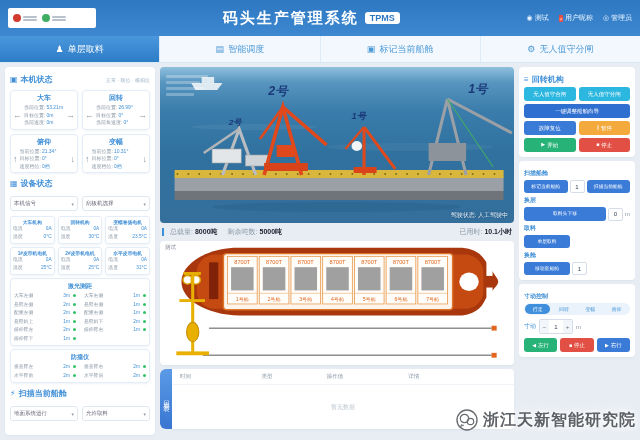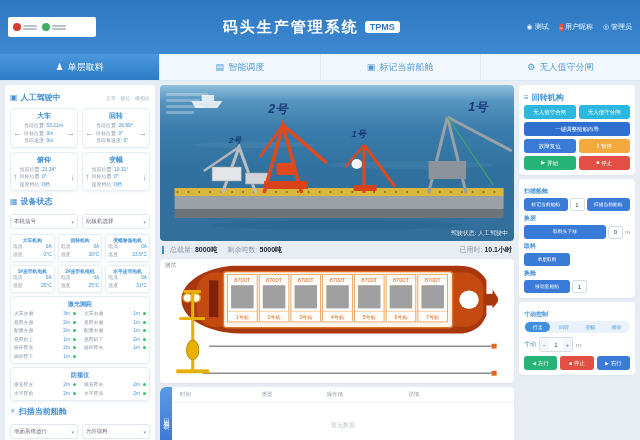--- a/index.html
+++ b/index.html
@@ -1,19 +1,19 @@
 <!DOCTYPE html>
 <html><head>
 <meta charset="utf-8">
 <style>
   html,body{margin:0;padding:0;background:#dfe6ee;}
   #app{width:640px;height:440px;position:relative;overflow:hidden;background:#e8edf3;
        font-family:"Liberation Sans","DejaVu Sans",sans-serif;-webkit-font-smoothing:antialiased;}
   
-  .hdr{height:30px;background:linear-gradient(180deg,#2e78c2,#3d88d0);display:flex;align-items:center;padding:12px 8px;}
+  .hdr{height:30px;background:linear-gradient(180deg,#2e78c2,#3d88d0);display:flex;align-items:center;padding:3px 8px;}
   .logo{background:#fff;border-radius:2px;height:20px;width:88px;display:flex;align-items:center;gap:5px;padding:0 5px;box-sizing:border-box;}
   .mk{display:flex;align-items:center;gap:2px;}
   .mk-dot{width:8px;height:8px;border-radius:50%;}
   .mk-lines{display:flex;flex-direction:column;gap:1px;}
   .mk-lines i{display:block;width:14px;height:2px;background:#b9c2cc;border-radius:1px;}
   .hdr-title{flex:1;display:flex;align-items:center;justify-content:center;gap:6px;color:#fff;
              font-size:15px;font-weight:bold;letter-spacing:2px;}
   .badge{background:#fff;color:#2e78c2;font-size:9px;font-weight:bold;padding:1px 5px;border-radius:3px;letter-spacing:0;}
   .hdr-right{display:flex;gap:10px;align-items:center;color:#eaf4ff;font-size:7px;}
   .hdr-user{display:flex;align-items:center;gap:2px;cursor:pointer;}
@@ -175,21 +175,21 @@
       <span>无人值守分闸</span>
     </div>
   </div>
 
   <div class="body">
 
     <div class="panel left">
 
       <div class="sec-head">
         <span class="sec-ico">▣</span>
-        <span class="sec-title">人工驾驶中</span>
+        <span class="sec-title">本机状态</span>
         <span class="sec-note">正常 · 联位 · 模拟位</span>
       </div>
 
       <div class="axis-grid">
         <div class="axis-card">
           <div class="axis-name">大车</div>
           <div class="axis-body">
             <span class="axis-arrow">←</span>
             <div class="axis-rows">
               <div class="axis-row">
@@ -708,14 +708,23 @@
           </button>
           <button class="btn blue">
             <span class="b-ico">▶</span>
             <span>右行</span>
           </button>
         </div>
       </div>
     </div>
   </div>
 
+  <div class="wm">
+    <svg width="24" height="24" viewBox="0 0 24 24">
+      <circle cx="12" cy="12" r="10" fill="rgba(255,255,255,0.5)" stroke="#55585c" stroke-width="1.4"></circle>
+      <circle cx="9.5" cy="10.5" r="4.2" fill="none" stroke="#55585c" stroke-width="1.2"></circle>
+      <circle cx="15.5" cy="13.5" r="3.2" fill="none" stroke="#55585c" stroke-width="1.2"></circle>
+      <path d="M7 16 l-1.5 2.5 L9 17" fill="none" stroke="#55585c" stroke-width="1"></path>
+    </svg>
+    <span class="wm-text">浙江天新智能研究院</span>
+  </div>
 
 </div>
 
 </body></html>

